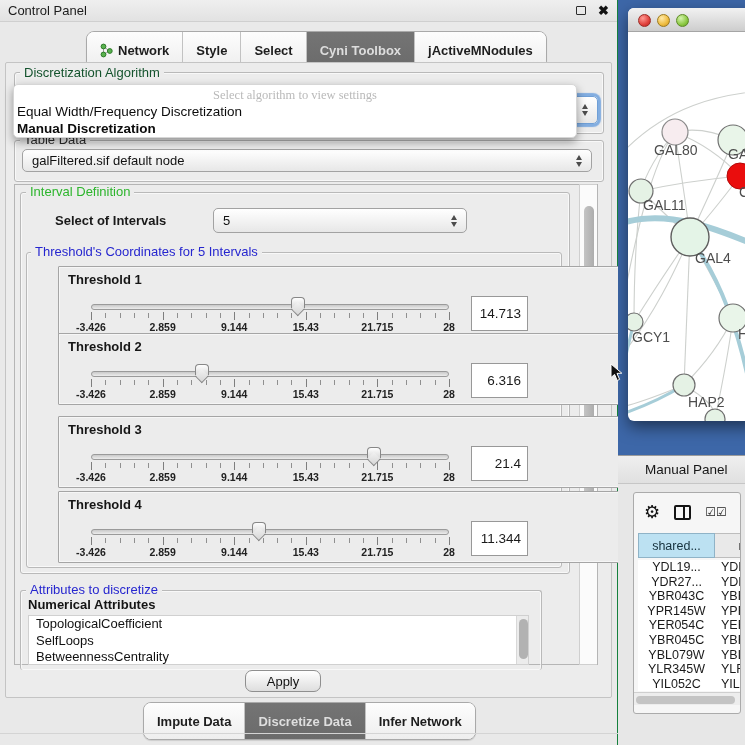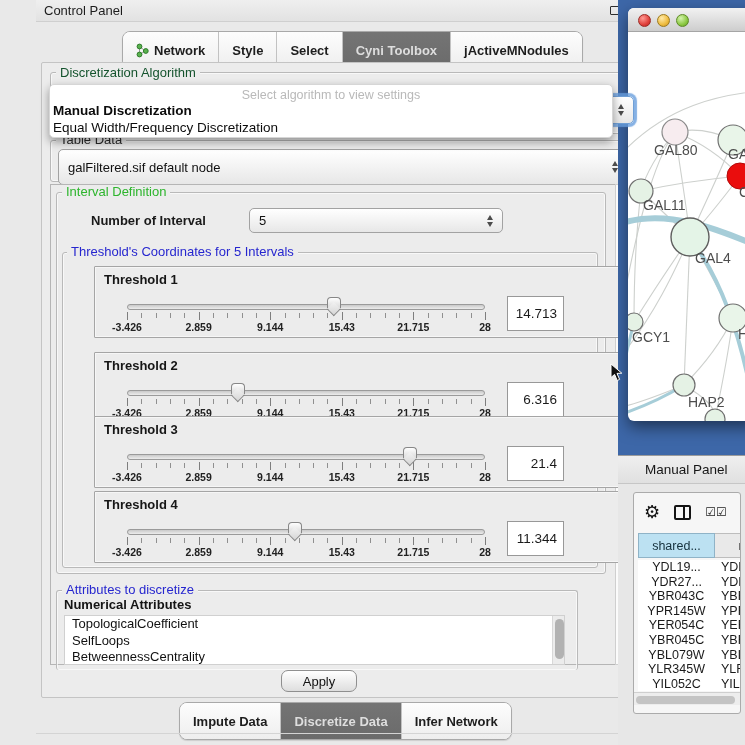--- a/index.html
+++ b/index.html
@@ -1,21 +1,21 @@
 <!DOCTYPE html>
 <html><head>
 <meta charset="utf-8">
 <style>
   * { margin:0; padding:0; box-sizing:border-box; }
   html,body { width:745px; height:745px; overflow:hidden; background:#e9e9e9;
     font-family:"Liberation Sans", sans-serif; color:#1a1a1a; }
   .abs { position:absolute; }
 
   
-  #cp { position:absolute; left:0; top:0; width:618px; height:745px; background:#e9e9e9; border-right:3px solid #15803d;margin-left:36px; }
+  #cp { position:absolute; left:0; top:0; width:618px; height:745px; background:#e9e9e9; border-right:1px solid #15803d; }
   #cp-titlebar { position:absolute; left:0; top:0; width:100%; height:22px; background:linear-gradient(#efefef,#e2e2e2); border-bottom:1px solid #cfcfcf; display:flex; align-items:center; padding:0 8px; }
   #cp-title { font-size:13px; color:#1c1c1c; }
   .tb-sp { flex:1; }
   .float-ic { width:10px; height:9px; border:1.6px solid #2d2d2d; border-radius:1px; margin-right:12px; }
   .close-ic { font-size:13px; font-weight:bold; color:#111; line-height:1; }
 
   
   .seg { position:absolute; display:flex; height:38px; border:1px solid #a9a9a9; border-radius:8px; overflow:hidden; background:#fff; box-shadow:0 1px 1px rgba(0,0,0,.12); }
   .seg-item { display:flex; align-items:center; gap:5px; padding:0 13px; font-size:13px; font-weight:600; color:#1d1d1d; background:linear-gradient(#fdfdfd,#eeeeee); border-right:1px solid #c2c2c2; white-space:nowrap; }
   .seg-item:last-child { border-right:none; }
@@ -32,21 +32,21 @@
   .t-dark  { color:#2b2b2b; }
 
   .combo { position:absolute; display:flex; align-items:center; background:linear-gradient(#ffffff,#e7e7e7); border:1px solid #a2a2a2; border-radius:5px; font-size:13px; padding:0 9px; color:#111; }
   .combo .cv { flex:1; overflow:hidden; white-space:nowrap; }
   .stepper { display:flex; flex-direction:column; align-items:center; gap:2px; }
   .tri-u { width:0; height:0; border-left:3.5px solid transparent; border-right:3.5px solid transparent; border-bottom:5px solid #4c4c4c; }
   .tri-d { width:0; height:0; border-left:3.5px solid transparent; border-right:3.5px solid transparent; border-top:5px solid #4c4c4c; }
 
   
   #alg-popup { position:absolute; left:13px; top:84px; width:564px; height:54px; background:#fff; border:1px solid #d6d6d6; border-radius:5px; box-shadow:0 4px 10px rgba(0,0,0,.38); z-index:30; }
-  #alg-hint { text-align:center; font-size:12.5px; color:#b9b9b9; margin-top:3px; }
+  #alg-hint { text-align:center; font-size:12.5px; color:#b9b9b9; margin-top:3px;font-family:Liberation Serif, serif; }
   .alg-opt { font-size:13.5px; padding:1px 3px; color:#0c0c0c; }
   .alg-opt.b { font-weight:bold; }
 
   
   #focus-combo { left:435px; top:96px; width:163px; height:28px; box-shadow:0 0 1px 3px rgba(104,158,221,.8); border-color:#6f9fd6; z-index:5; }
 
   
   #region { position:absolute; left:14px; top:184px; width:584px; height:481px; border:1px solid #b5b5b5; background:#ececec; }
   #region-sb { position:absolute; left:579px; top:184px; width:18px; height:481px; background:#fbfbfb; border:1px solid #cfcfcf; border-right:none; }
   #region-sb .thumb { position:absolute; left:3.5px; top:21px; width:10px; height:340px; background:linear-gradient(90deg,#c4c4c4,#adadad); border-radius:5px; }
@@ -147,43 +147,43 @@
   <div class="combo" id="focus-combo">
     <span class="cv"></span>
     <span class="stepper">
         <span class="tri-u"></span>
         <span class="tri-d"></span>
       </span>
   </div>
 
   <div id="alg-popup">
     <div id="alg-hint">Select algorithm to view settings</div>
+    <div class="alg-opt">Equal Width/Frequency Discretization</div>
     <div class="alg-opt b">Manual Discretization</div>
-    <div class="alg-opt">Equal Width/Frequency Discretization</div>
   </div>
 
   <div class="grp" style="left:14px; top:140px; width:590px; height:42px;"></div>
   <div class="grp-title t-dark" style="left:20px; top:133px;">Table Data</div>
-  <div class="combo" style="left:22px; top:149px; width:570px; height:36px;">
+  <div class="combo" style="left:22px; top:149px; width:570px; height:23px;">
     <span class="cv">galFiltered.sif default node</span>
     <span class="stepper">
         <span class="tri-u"></span>
         <span class="tri-d"></span>
       </span>
   </div>
 
   <div id="region"></div>
   <div id="region-sb">
       <div class="thumb"></div>
     </div>
 
   <div class="grp" style="left:20px; top:192px; width:550px; height:382px;"></div>
   <div class="grp-title t-green" style="left:26px; top:185px;">Interval Definition</div>
 
-  <div class="abs" style="left:55px; top:213px; font-size:13px; font-weight:bold;">Number of Interval</div>
+  <div class="abs" style="left:55px; top:213px; font-size:13px; font-weight:bold;">Select of Intervals</div>
   <div class="combo" style="left:213px; top:208px; width:254px; height:25px;">
     <span class="cv">5</span>
     <span class="stepper">
         <span class="tri-u"></span>
         <span class="tri-d"></span>
       </span>
   </div>
 
   <div class="grp" style="left:26px; top:252px; width:536px; height:316px;"></div>
   <div class="grp-title t-blue" style="left:31px; top:245px;">Threshold's Coordinates for 5 Intervals</div>
@@ -201,21 +201,21 @@
     <span class="tick-lab" style="left:32px;">-3.426</span>
     <span class="tick-lab" style="left:103.6px;">2.859</span>
     <span class="tick-lab" style="left:175.2px;">9.144</span>
     <span class="tick-lab" style="left:246.8px;">15.43</span>
     <span class="tick-lab" style="left:318.4px;">21.715</span>
     <span class="tick-lab" style="left:390px;">28</span>
     <div class="sl-handle" style="left:232px;"></div>
     <div class="th-value">14.713</div>
   </div>
 
-  <div class="th-panel" style="top:352px;text-align:right;">
+  <div class="th-panel" style="top:333px;text-align:right;">
     <div class="th-label">Threshold 2</div>
     <div class="sl-track"></div>
     <div class="sl-ticks"></div>
     <div class="mt" style="left:32px;"></div>
       <div class="mt" style="left:103.6px;"></div>
       <div class="mt" style="left:175.2px;"></div>
       <div class="mt" style="left:246.8px;"></div>
       <div class="mt" style="left:318.4px;"></div>
       <div class="mt" style="left:390px;"></div>
     <span class="tick-lab" style="left:32px;">-3.426</span>

